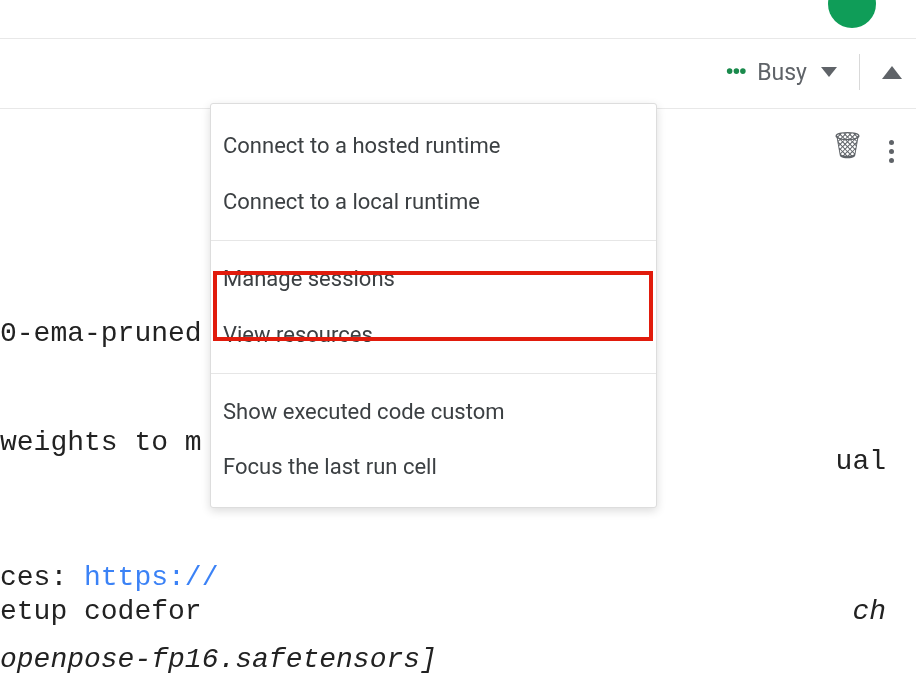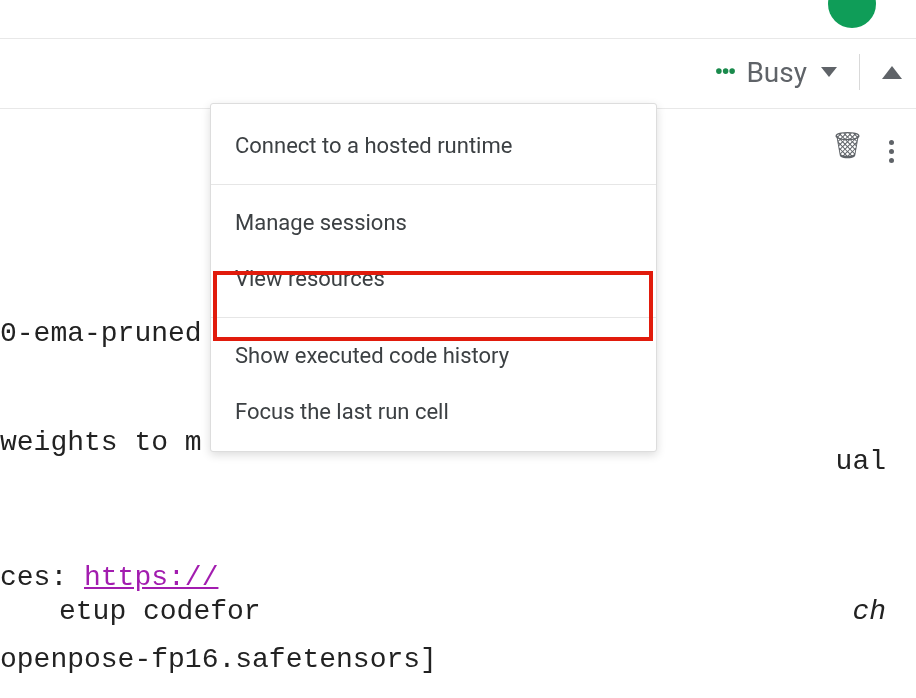--- a/index.html
+++ b/index.html
@@ -28,21 +28,21 @@
       gap: 10px;
     }
     .status-dots {
       color: #1a8a4c;
       font-size: 24px;
       letter-spacing: -2px;
       line-height: 1;
       font-weight: 700;
     }
     .status-text {
-      font-size: 28px;
+      font-size: 23px;
       color: #5f6368;
       margin-left: 2px;
     }
     .caret-down {
       width: 0; height: 0;
       border-left: 8px solid transparent;
       border-right: 8px solid transparent;
       border-top: 10px solid #5f6368;
       margin-left: 4px;
     }
@@ -70,21 +70,21 @@
       left: 210px;
       width: 447px;
       background: #fff;
       border: 1px solid #ddd;
       border-radius: 3px;
       box-shadow: 0 3px 10px rgba(0,0,0,.14);
       padding: 14px 0 12px 0;
       z-index: 5;
     }
     .menu-item {
-      padding: 12px 24px;
+      padding: 12px 12px;
       font-size: 22px;
       color: #3c4043;
       cursor: pointer;
       line-height: 1.45;
     }
     .menu-sep {
       height: 1px;
       background: #e6e6e6;
       margin: 10px 0;
     }
@@ -102,26 +102,25 @@
       position: absolute;
       font-family: "Courier New", monospace;
       font-size: 28px;
       color: #222;
       white-space: pre;
     }
     .ln1 { top: 318px; left: 0; }
     .ln2 { top: 427px; left: 0; }
     .ln2b { top: 446px; right: 30px; }
     .ln3 { top: 562px; left: 0; }
-    .ln4 { top: 596px; left: 16px; padding-left: 43px; }
+    .ln4 { top: 596px; left: 0; }
     .ln4b { top: 596px; right: 30px; font-style: italic; }
-    .ln5 { top: 644px; left: 0; }
+    .ln5 { top: 644px; left: 0; font-style: italic; }
     .link {
-      color: #a21caf;
-      text-decoration: underline;
+      color: #3b82f6;
     }
     .kebab {
       position: absolute;
       top: 132px;
       right: 16px;
       display: flex;
       flex-direction: column;
       gap: 4px;
       align-items: center;
       padding: 8px 6px;
@@ -174,21 +173,22 @@
 <div class="bg-text ln1">0-ema-pruned</div>
 <div class="bg-text ln2">weights to m</div>
 <div class="bg-text ln2b">ual</div>
 <div class="bg-text ln3"><span>ces: </span><span class="link">https://</span></div>
 <div class="bg-text ln4">etup codefor</div>
 <div class="bg-text ln4b">ch</div>
 <div class="bg-text ln5">openpose-fp16.safetensors]</div>
 
 <div class="dropdown">
   <div class="menu-item">Connect to a hosted runtime</div>
+  <div class="menu-item">Connect to a local runtime</div>
   <div class="menu-sep"></div>
   <div class="menu-item">Manage sessions</div>
   <div class="menu-item">View resources</div>
   <div class="menu-sep"></div>
-  <div class="menu-item">Show executed code history</div>
+  <div class="menu-item">Show executed code custom</div>
   <div class="menu-item">Focus the last run cell</div>
 </div>
 
 <div class="highlight-box"></div>
 
 </body></html>

